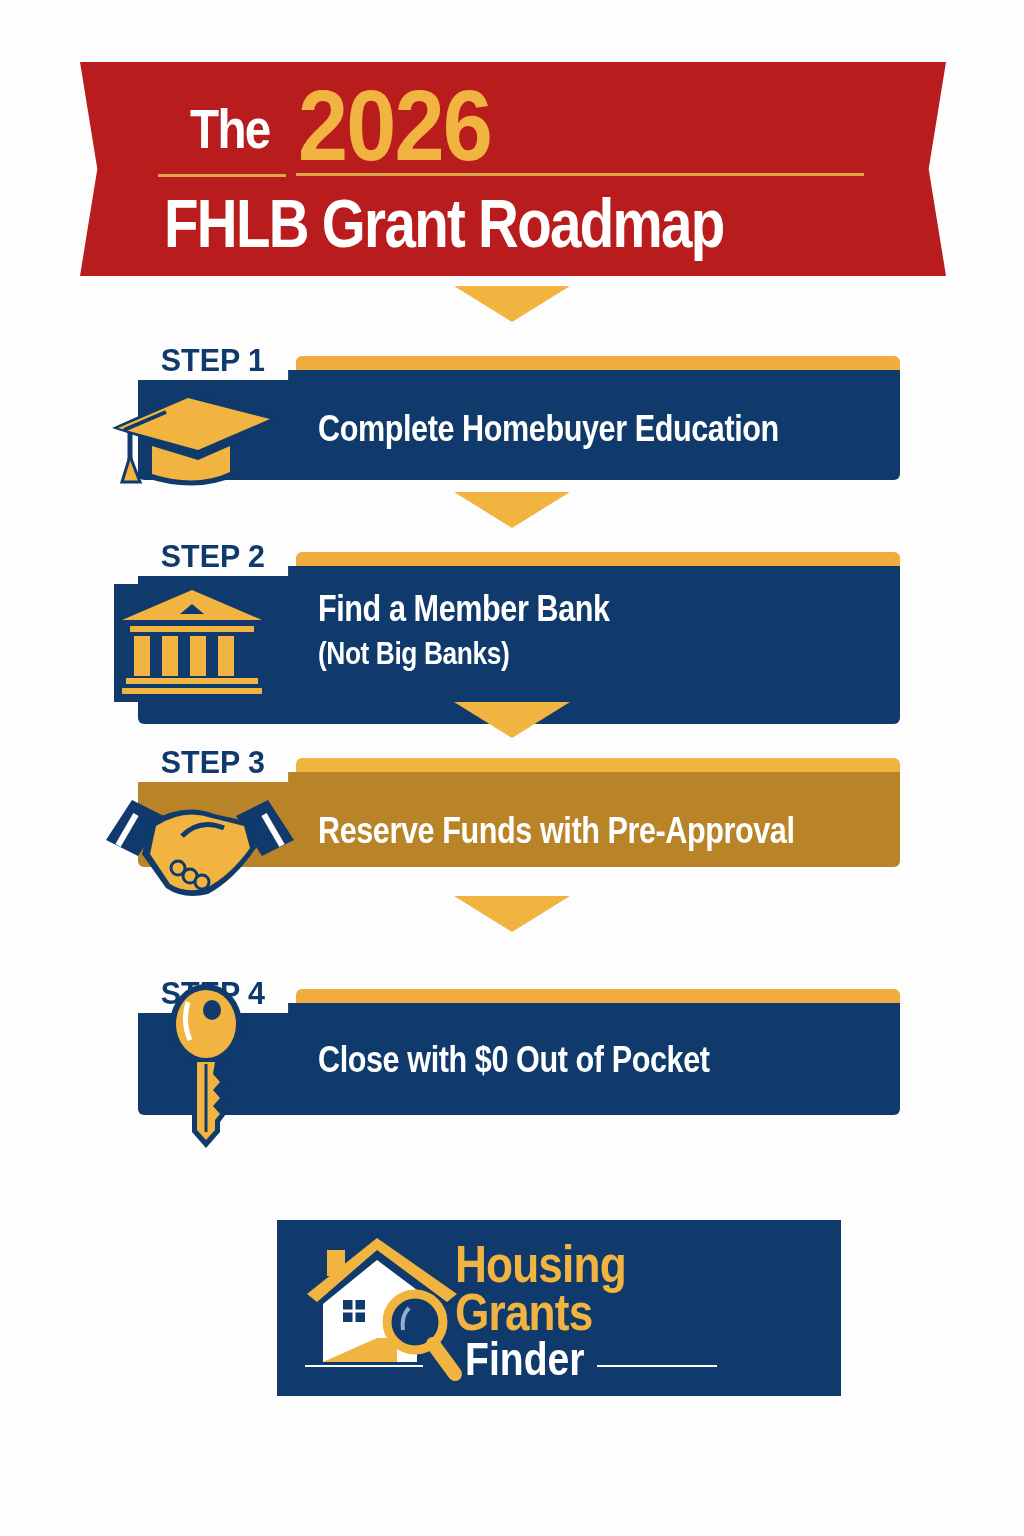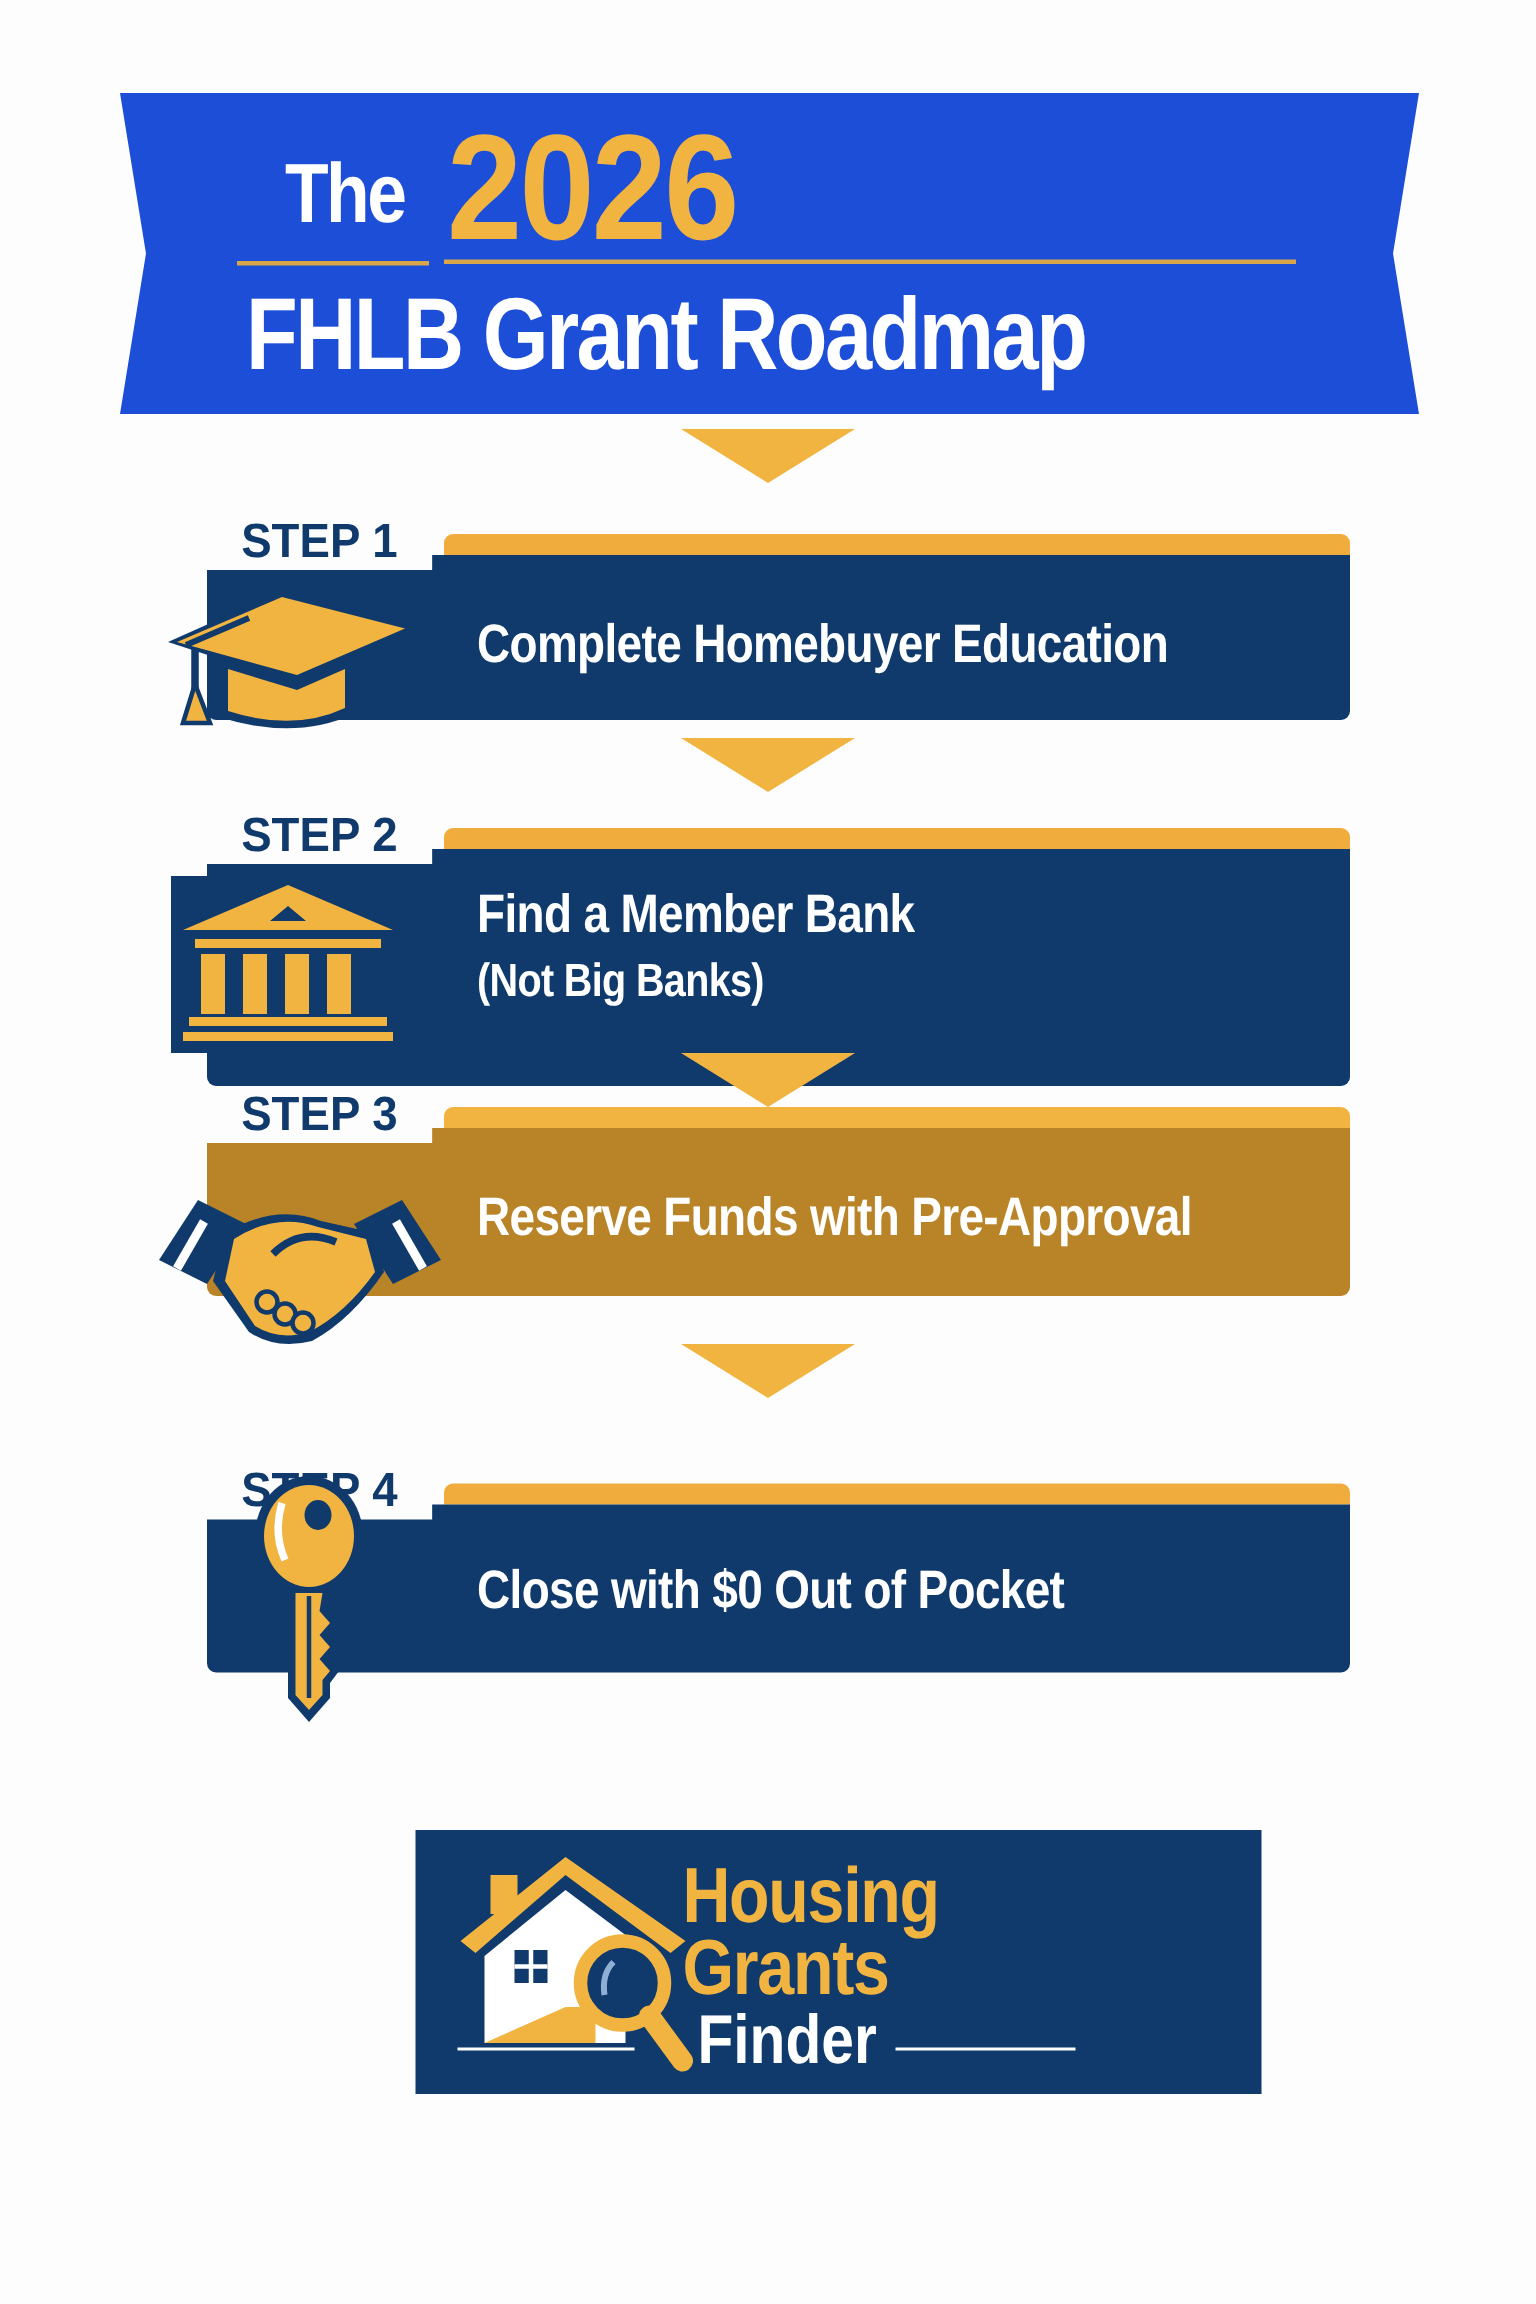--- a/index.html
+++ b/index.html
@@ -2,21 +2,21 @@
 <html><head>
   <meta charset="utf-8">
   <style>
     html, body { margin:0; padding:0; }
     body {
       width:1024px; height:1536px; background:#fdfdfe; position:relative; overflow:hidden;
       font-family:"Liberation Sans", sans-serif;
     }
     .banner {
       position:absolute; left:80px; top:62px; width:866px; height:214px;
-      background:#1d4ed8;
+      background:#b91c1c;
       clip-path: polygon(0 0, 100% 0, 98% 50%, 100% 100%, 0 100%, 2% 50%);
     }
     .banner .the {
       position:absolute; left:110px; top:34px; font-size:56px; font-weight:bold; color:#ffffff;
       letter-spacing:-2px; transform:scaleX(0.85); transform-origin:left;
     }
     .banner .year {
       position:absolute; left:218px; top:6px; font-size:100px; font-weight:bold; color:#f2b440;
       letter-spacing:-2px; transform:scaleX(0.9); transform-origin:left;
     }
@@ -113,21 +113,21 @@
   <rect x="22" y="52" width="16" height="40" fill="#f2b440"></rect>
   <rect x="50" y="52" width="16" height="40" fill="#f2b440"></rect>
   <rect x="78" y="52" width="16" height="40" fill="#f2b440"></rect>
   <rect x="106" y="52" width="16" height="40" fill="#f2b440"></rect>
   <rect x="14" y="94" width="132" height="6" fill="#f2b440"></rect>
   <rect x="10" y="104" width="140" height="6" fill="#f2b440"></rect>
 </svg>
 
 <div class="arrow" style="left:454px; top:702px;"></div>
 
-<div class="step" style="top:738px; height:126px;">
+<div class="step" style="top:758px; height:109px;">
   <div class="topbar" style="background:#f2b440;"></div>
   <div class="panel gold"></div>
   <div class="tag">STEP 3</div>
   <div class="text" style="top:52px;">Reserve Funds with Pre-Approval</div>
 </div>
 <svg class="icon" style="left:104px; top:796px;" width="192" height="104" viewBox="0 0 192 104">
   <polygon points="2,44 28,4 60,20 34,60" fill="#0f3a6b"></polygon>
   <polygon points="190,44 164,4 132,20 158,60" fill="#0f3a6b"></polygon>
   <rect x="20" y="16" width="6" height="36" fill="#ffffff" transform="rotate(30 23 34)"></rect>
   <rect x="166" y="16" width="6" height="36" fill="#ffffff" transform="rotate(-30 169 34)"></rect>

